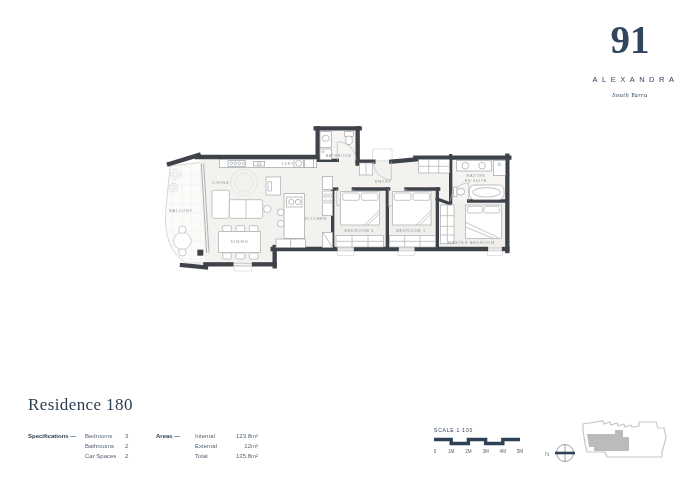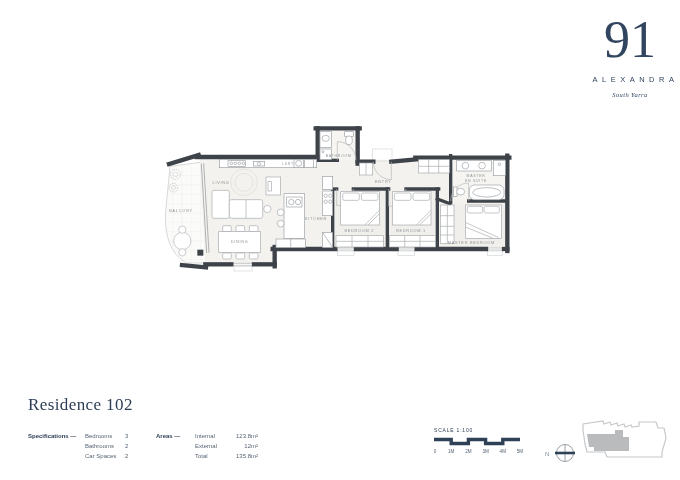--- a/index.html
+++ b/index.html
@@ -1,21 +1,21 @@
 <!DOCTYPE html>
 <html><head>
 <meta charset="utf-8">
 <style>
   html,body{margin:0;padding:0;background:#ffffff;}
   body{width:680px;height:480px;position:relative;overflow:hidden;
        font-family:"Liberation Sans",sans-serif;-webkit-font-smoothing:antialiased;}
 
   
   .logo{position:absolute;left:588px;top:20px;width:84px;text-align:center;color:#31455e;}
-  .logo-number{font-family:"Liberation Serif",serif;font-size:52px;line-height:40px;letter-spacing:0px;font-weight:400;}
+  .logo-number{font-family:"Liberation Serif",serif;font-size:39px;line-height:40px;letter-spacing:0px;font-weight:700;}
   .logo-name{font-size:7.5px;letter-spacing:4.5px;text-indent:4.5px;margin-top:15px;}
   .logo-suburb{font-family:"Liberation Serif",serif;font-style:italic;font-size:6.5px;margin-top:7px;letter-spacing:.4px;}
 
   
   .res-title{position:absolute;left:28px;top:395px;font-family:"Liberation Serif",serif;
              font-size:17px;color:#2c3e54;letter-spacing:.4px;}
   .specs{position:absolute;left:28px;top:431px;font-size:6px;line-height:10px;color:#566474;}
   .spec-group{position:absolute;top:0;display:flex;}
   .g1{left:0;} .g2{left:128px;}
   .spec-head{font-weight:bold;color:#2e4156;white-space:nowrap;}
@@ -265,21 +265,21 @@
     <text x="566" y="156" font-size="10.5">BATHROOM</text>
     <text x="700" y="234">ENTRY</text>
     <text x="628" y="381">BEDROOM 2</text>
     <text x="783" y="381">BEDROOM 1</text>
     <text x="978" y="216" font-size="10.5">MASTER</text>
     <text x="978" y="230" font-size="10.5">EN SUITE</text>
     <text x="964" y="417">MASTER BEDROOM</text>
   </g>
 </svg>
 
-<h1 class="res-title" style="margin:0;font-weight:normal">Residence 102</h1>
+<h1 class="res-title" style="margin:0;font-weight:normal">Residence 180</h1>
 
 <div class="specs">
   <div class="spec-group g1">
     <div class="spec-head">Specifications —</div>
     <div class="spec-rows">
       <div class="spec-row">
         <span class="spec-label">Bedrooms</span>
         <span class="spec-value">3</span>
       </div>
       <div class="spec-row">

